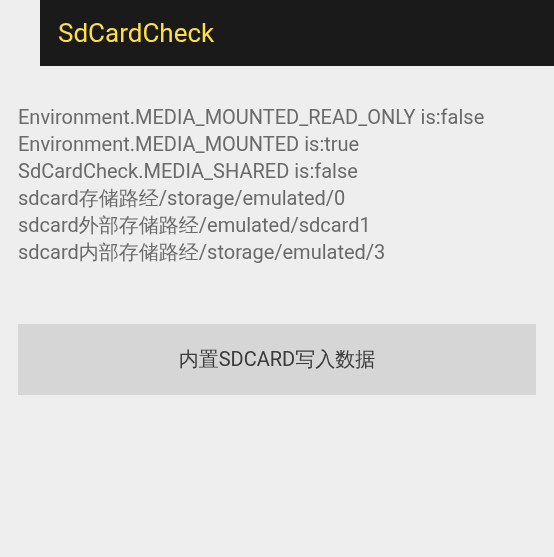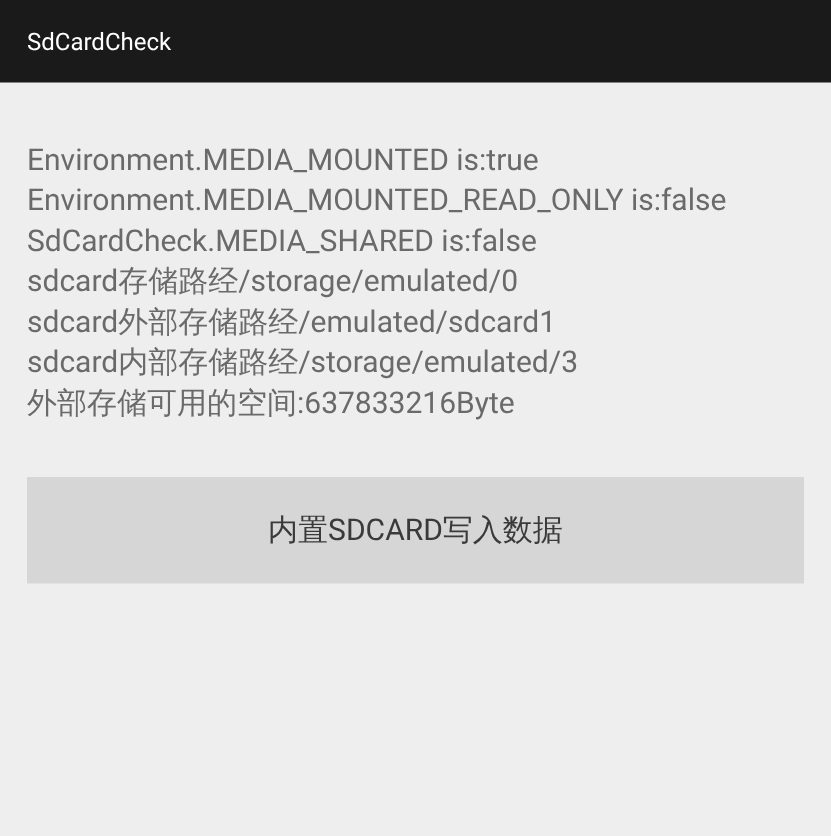--- a/index.html
+++ b/index.html
@@ -9,39 +9,40 @@
     }
     body {
       width: 554px;
       height: 557px;
       background: #eeeeee;
       font-family: -apple-system, BlinkMacSystemFont, "Segoe UI", Roboto, sans-serif;
       overflow: hidden;
     }
     .header {
       background: #1a1a1a;
-      color: #ffffff;
+      color: #fde047;
       padding: 18px 18px;
-      font-size: 16px;
+      font-size: 26px;
       font-weight: 400;
+      margin-left: 40px;
     }
     .content {
       padding: 38px 18px 18px 18px;
     }
     .info-text {
       color: #6a6a6a;
       font-size: 20px;
       line-height: 1.35;
       word-break: break-all;
     }
     .info-line {
       display: block;
     }
     .button-container {
-      margin-top: 36px;
+      margin-top: 58px;
       padding: 0 0px;
     }
     .action-button {
       display: block;
       width: 100%;
       background: #d6d6d6;
       border: none;
       padding: 22px 0;
       font-size: 20px;
       color: #3a3a3a;
@@ -53,25 +54,24 @@
   </style>
 </head>
 <body>
 
 <div class="header">
   <span>SdCardCheck</span>
 </div>
 
 <div class="content">
   <div class="info-text">
+    <span class="info-line">Environment.MEDIA_MOUNTED_READ_ONLY is:false</span>
     <span class="info-line">Environment.MEDIA_MOUNTED is:true</span>
-    <span class="info-line">Environment.MEDIA_MOUNTED_READ_ONLY is:false</span>
     <span class="info-line">SdCardCheck.MEDIA_SHARED is:false</span>
     <span class="info-line">sdcard存储路经/storage/emulated/0</span>
     <span class="info-line">sdcard外部存储路经/emulated/sdcard1</span>
     <span class="info-line">sdcard内部存储路经/storage/emulated/3</span>
-    <span class="info-line">外部存储可用的空间:637833216Byte</span>
   </div>
 
   <div class="button-container">
     <button class="action-button">内置SDCARD写入数据</button>
   </div>
 </div>
 
 </body></html>

